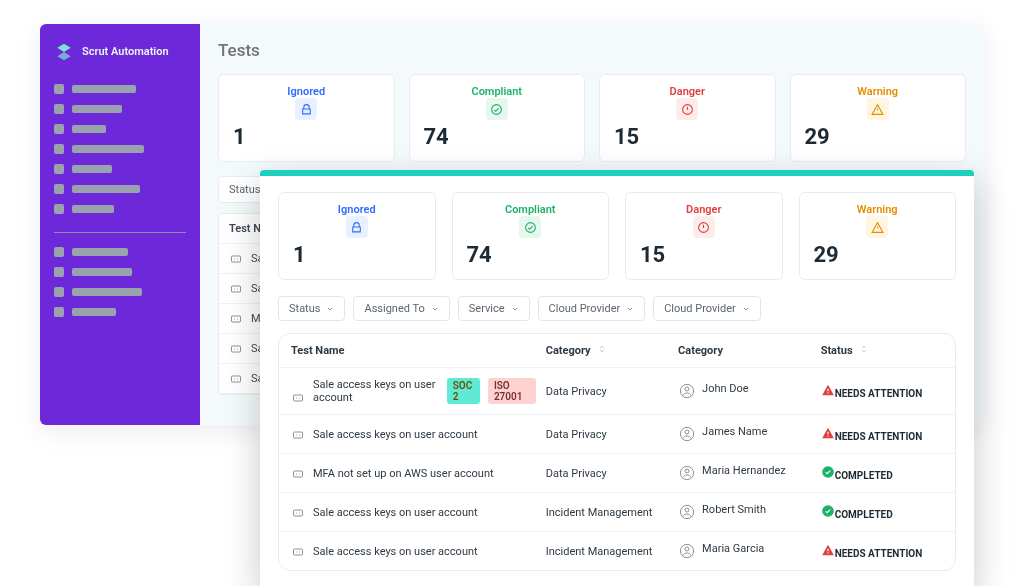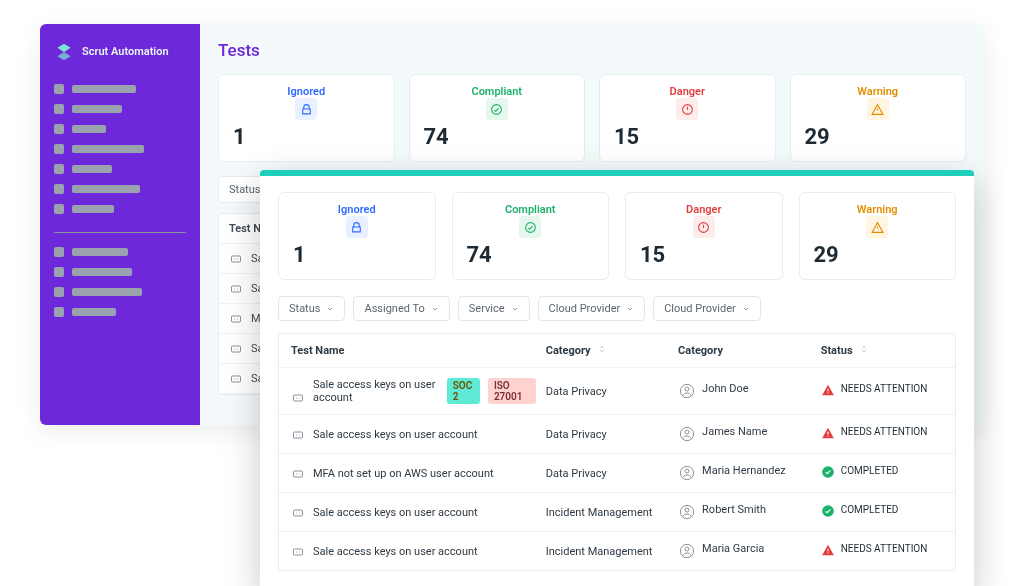--- a/index.html
+++ b/index.html
@@ -64,21 +64,21 @@
   .nav-divider { height:1px; background:#8a939d; margin: 10px 0 14px; }
 
   .back-main {
     flex: 1;
     padding: 16px 18px 30px 18px;
     background: #f4fafc;
     position: relative;
   }
   .page-title {
     font-size: 17px;
-    color: #6d28d9;
+    color: #737373;
     font-weight: 500;
     margin-bottom: 14px;
   }
   .stat-row {
     display: grid;
     grid-template-columns: repeat(4, 1fr);
     gap: 14px;
     margin-bottom: 14px;
   }
   .stat-card {
@@ -183,21 +183,21 @@
     display:inline-flex;
     align-items:center;
     gap:6px;
     cursor:pointer;
   }
   .chev { width:8px;height:8px;display:inline-block; }
   .chev svg{display:block;}
 
   .f-table {
     border:1px solid #e6ecef;
-    border-radius:4px;
+    border-radius:12px;
     overflow:hidden;
     font-size:11px;
     color:#2e3a44;
   }
   .f-thead, .f-tr {
     display:grid;
     grid-template-columns: 2.4fr 1.2fr 1.3fr 1.2fr;
     align-items:center;
     padding:10px 12px;
     border-bottom:1px solid #eef2f4;
@@ -211,21 +211,21 @@
     border-radius:3px;
     padding:2px 6px;
     font-weight:600;
   }
   .tag-soc2 { background:#5eead4; color:#6b5300; }
   .tag-iso  { background:#ffd2d2; color:#7a2e2e; }
   .col-assignee { display:flex; align-items:flex-start; gap:6px; }
   .avatar {
     width:18px;height:18px;border-radius:50%;display:flex;align-items:center;justify-content:center;
   }
-  .st-cell { display:flex; align-items:flex-start; gap:6px; font-weight:400; font-size:10px; }
+  .st-cell { display:flex; align-items:flex-end; font-weight:700; font-size:10px; }
   .sort-ic { width:10px;height:10px;display:inline-block;margin-left:4px;opacity:.6; }
 </style>
 </head>
 <body>
 
 <div class="back-window">
   <aside class="sidebar">
     <div class="logo-row">
       <span class="logo-mark">
         <svg viewBox="0 0 24 24" width="20" height="20">

